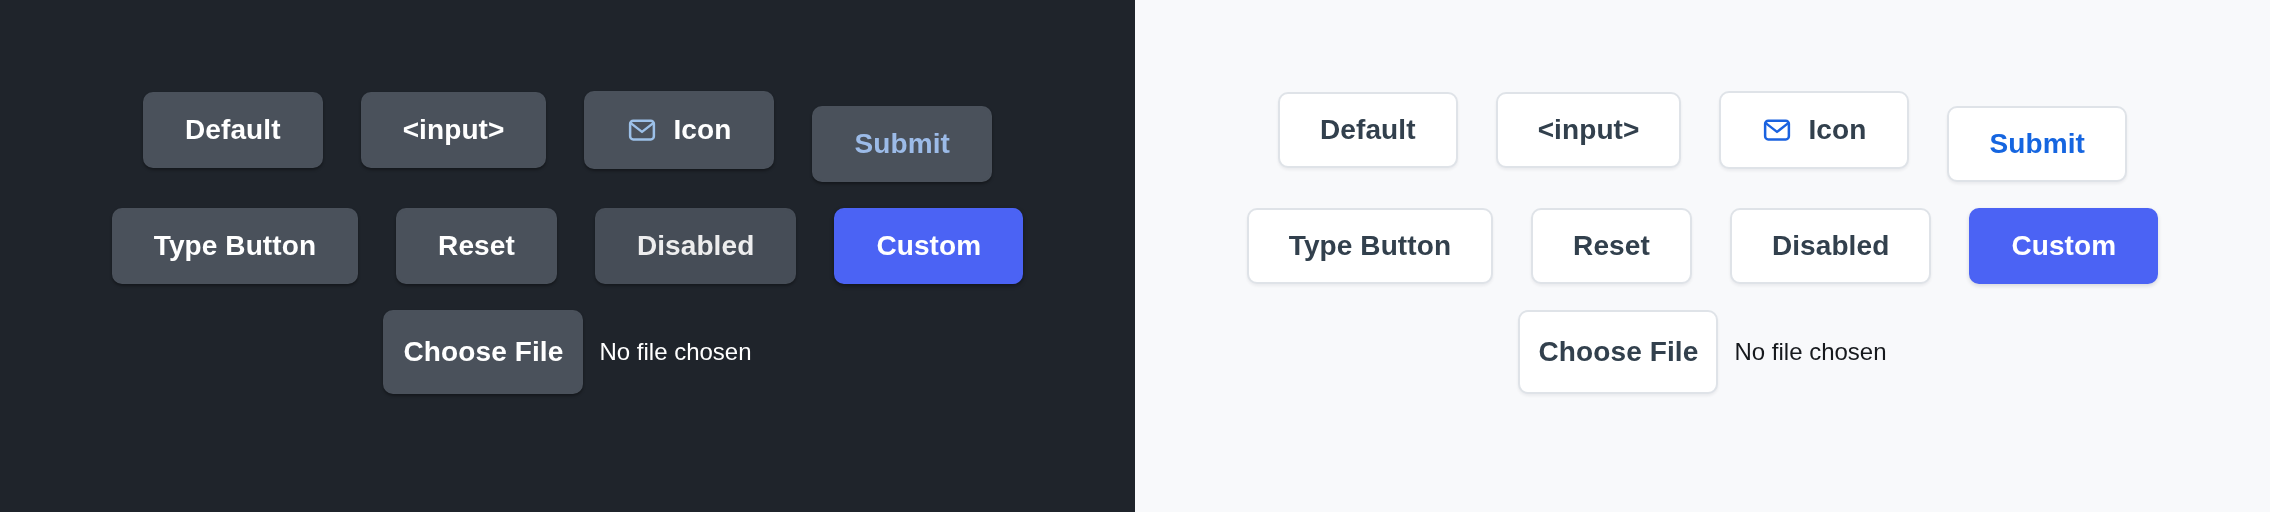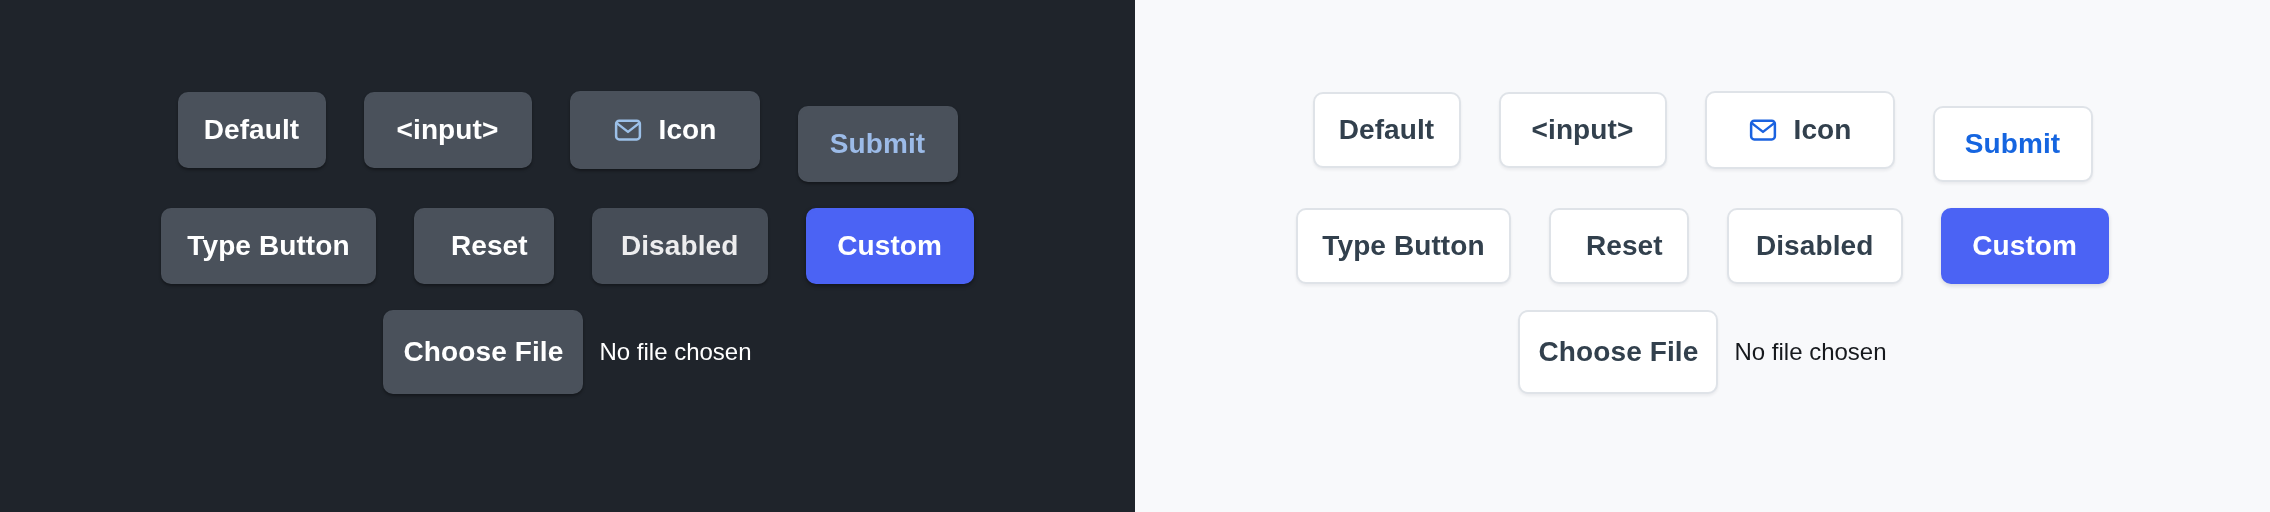--- a/index.html
+++ b/index.html
@@ -44,21 +44,21 @@
   
   .btn {
     display: inline-flex;
     align-items: center;
     justify-content: center;
     gap: 16px;
     font-size: 28px;
     font-weight: bold;
     line-height: 1;
     border-radius: 10px;
-    padding: 22px 24px;
+    padding: 22px 40px;
     white-space: nowrap;
     cursor: pointer;
     border: 2px solid transparent;
     letter-spacing: .1px;
   }
 
   
   .panel-dark .btn {
     background: #4a515b;
     color: #ffffff;

